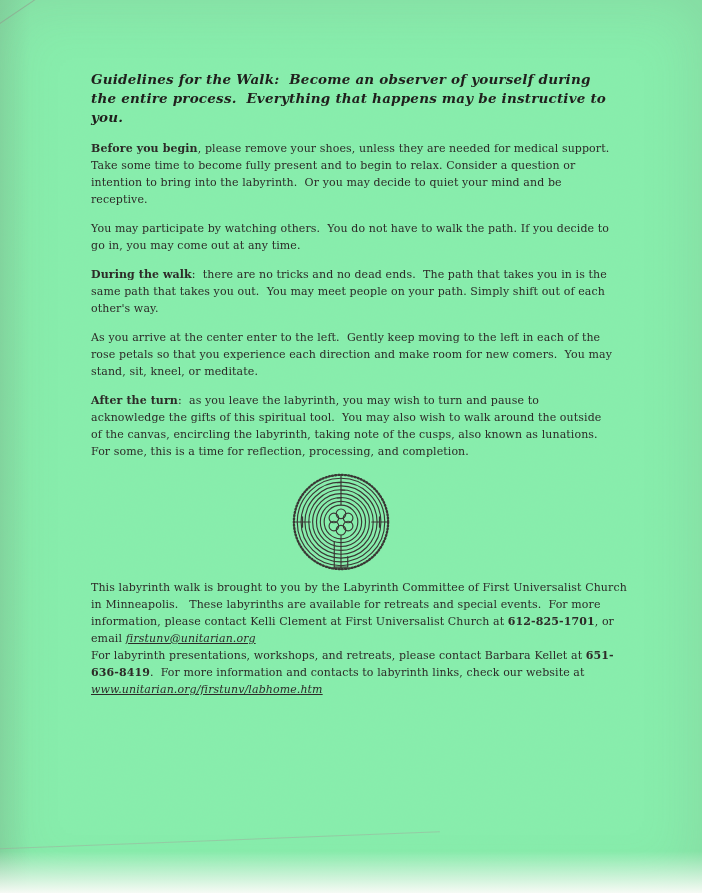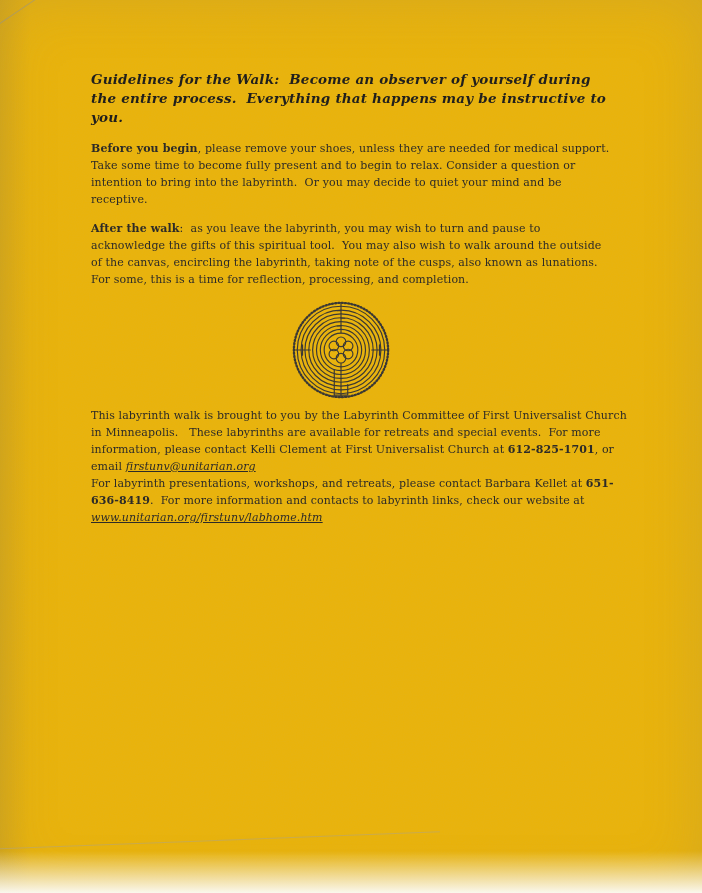--- a/index.html
+++ b/index.html
@@ -3,21 +3,21 @@
 <meta charset="utf-8">
 <style>
   html,body{margin:0;padding:0;}
   body{
     width:702px;height:893px;
     background:#d6d4d1;
     font-family:"DejaVu Serif","Liberation Serif",serif;
   }
   .page{
     position:relative;width:702px;height:893px;overflow:hidden;
-    background:#eab308;
+    background:#86efac;
     box-shadow:inset 0 0 60px rgba(120,118,112,.18);
   }
   .noise{position:absolute;left:0;top:0;pointer-events:none;}
   .left-shade{
     position:absolute;left:0;top:0;bottom:0;width:30px;
     background:linear-gradient(to right,rgba(90,88,82,.10),rgba(90,88,82,0));
   }
   .bottom-fade{
     position:absolute;left:0;right:0;bottom:0;height:42px;
     background:linear-gradient(to top,rgba(252,252,249,.95),rgba(252,252,249,0));
@@ -72,21 +72,24 @@
   <div class="left-shade"></div>
   <div class="crease-topleft"></div>
   <div class="crease-bottom"></div>
 
   <div class="content">
 
     <h1 class="heading">Guidelines for the Walk:  Become an observer of yourself during the entire process.  Everything that happens may be instructive to you.</h1>
 
     <div id="paragraphs">
         <p class="para"><span class="b">Before you begin</span><span>, please remove your shoes, unless they are needed for medical support.  Take some time to become fully present and to begin to relax. Consider a question or intention to bring into the labyrinth.  Or you may decide to quiet your mind and be receptive.</span></p>
-        <p class="para"><span class="b">After the walk</span><span>:  as you leave the labyrinth, you may wish to turn and pause to acknowledge the gifts of this spiritual tool.  You may also wish to walk around the outside of the canvas, encircling the labyrinth, taking note of the cusps, also known as lunations.  For some, this is a time for reflection, processing, and completion.</span></p>
+        <p class="para"><span>You may participate by watching others.  You do not have to walk the path. If you decide to go in, you may come out at any time.</span></p>
+        <p class="para"><span class="b">During the walk</span><span>:  there are no tricks and no dead ends.  The path that takes you in is the same path that takes you out.  You may meet people on your path. Simply shift out of each other's way.</span></p>
+        <p class="para"><span>As you arrive at the center enter to the left.  Gently keep moving to the left in each of the rose petals so that you experience each direction and make room for new comers.  You may stand, sit, kneel, or meditate.</span></p>
+        <p class="para"><span class="b">After the turn</span><span>:  as you leave the labyrinth, you may wish to turn and pause to acknowledge the gifts of this spiritual tool.  You may also wish to walk around the outside of the canvas, encircling the labyrinth, taking note of the cusps, also known as lunations.  For some, this is a time for reflection, processing, and completion.</span></p>
       </div>
 
     <div class="labyrinth-wrap">
       <svg width="104" height="100" viewBox="0 0 104 104" aria-hidden="true">
         <g fill="none" stroke="#3a3835" stroke-width="1.2" stroke-linecap="round">
           <circle cx="52" cy="52" r="49" stroke-dasharray="1.2 2.2" stroke-width="2.4"></circle>
           <circle cx="52" cy="52" r="45.5"></circle>
           <circle cx="52" cy="52" r="41.5"></circle>
           <circle cx="52" cy="52" r="37.5"></circle>
           <circle cx="52" cy="52" r="33.5"></circle>

